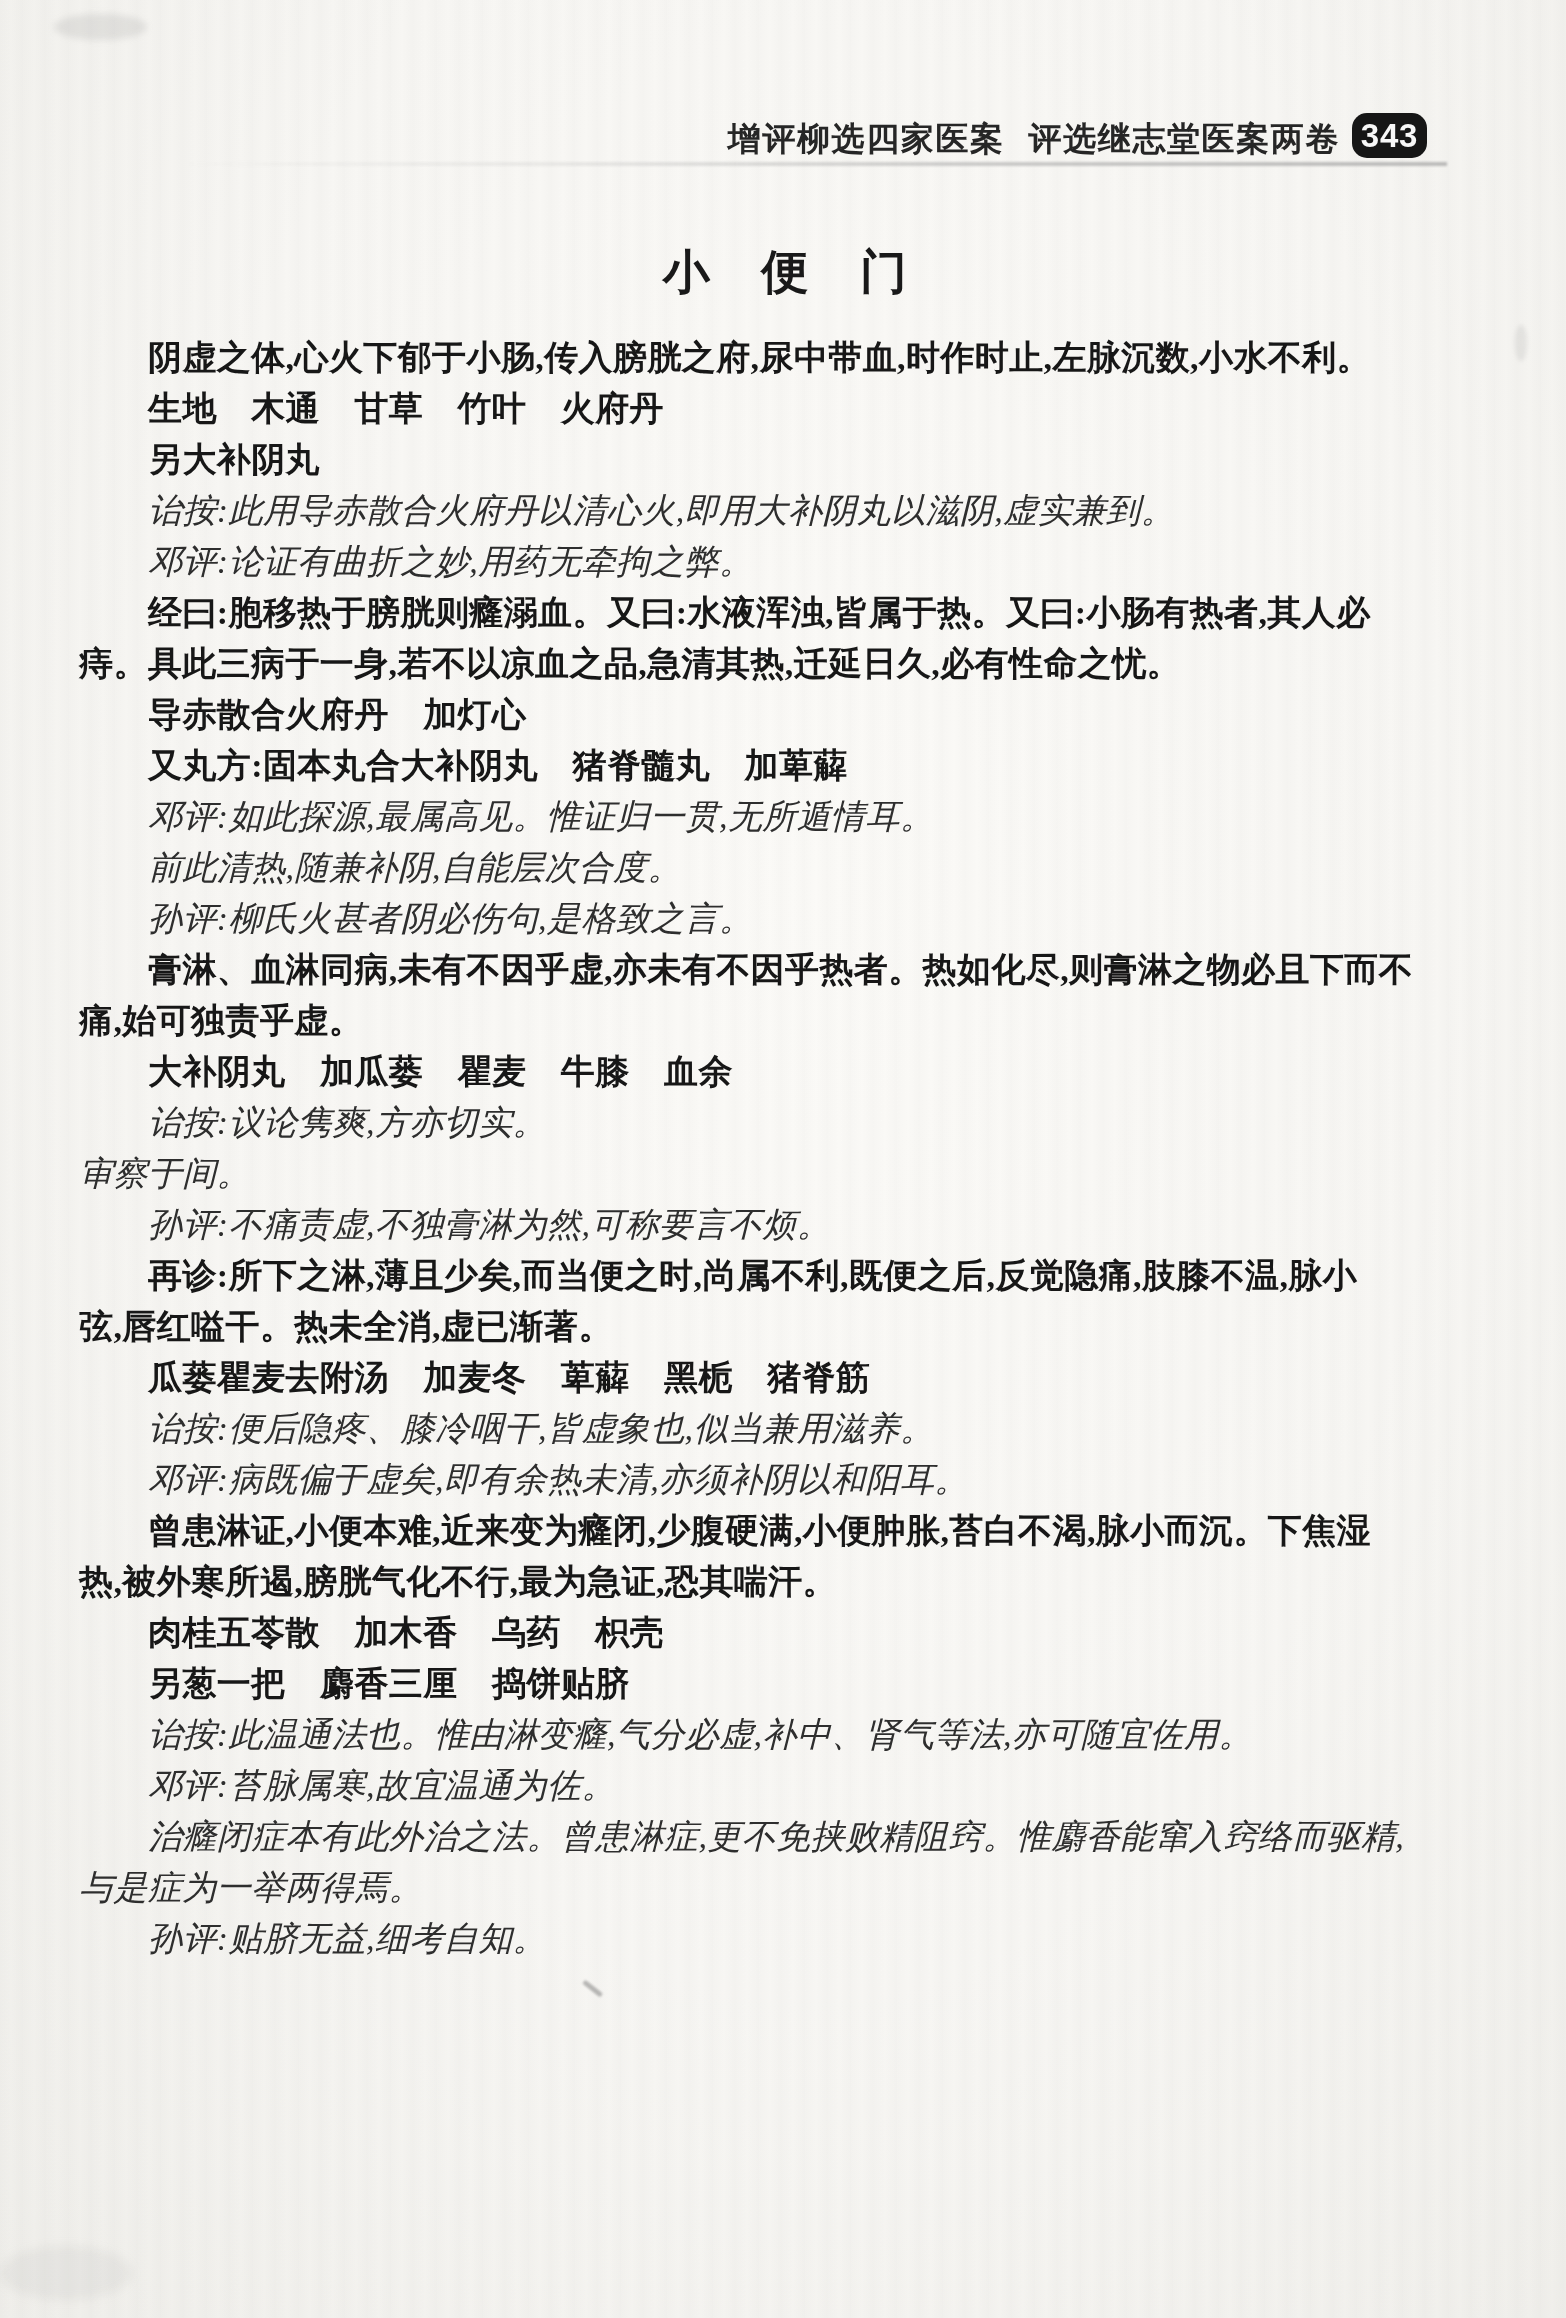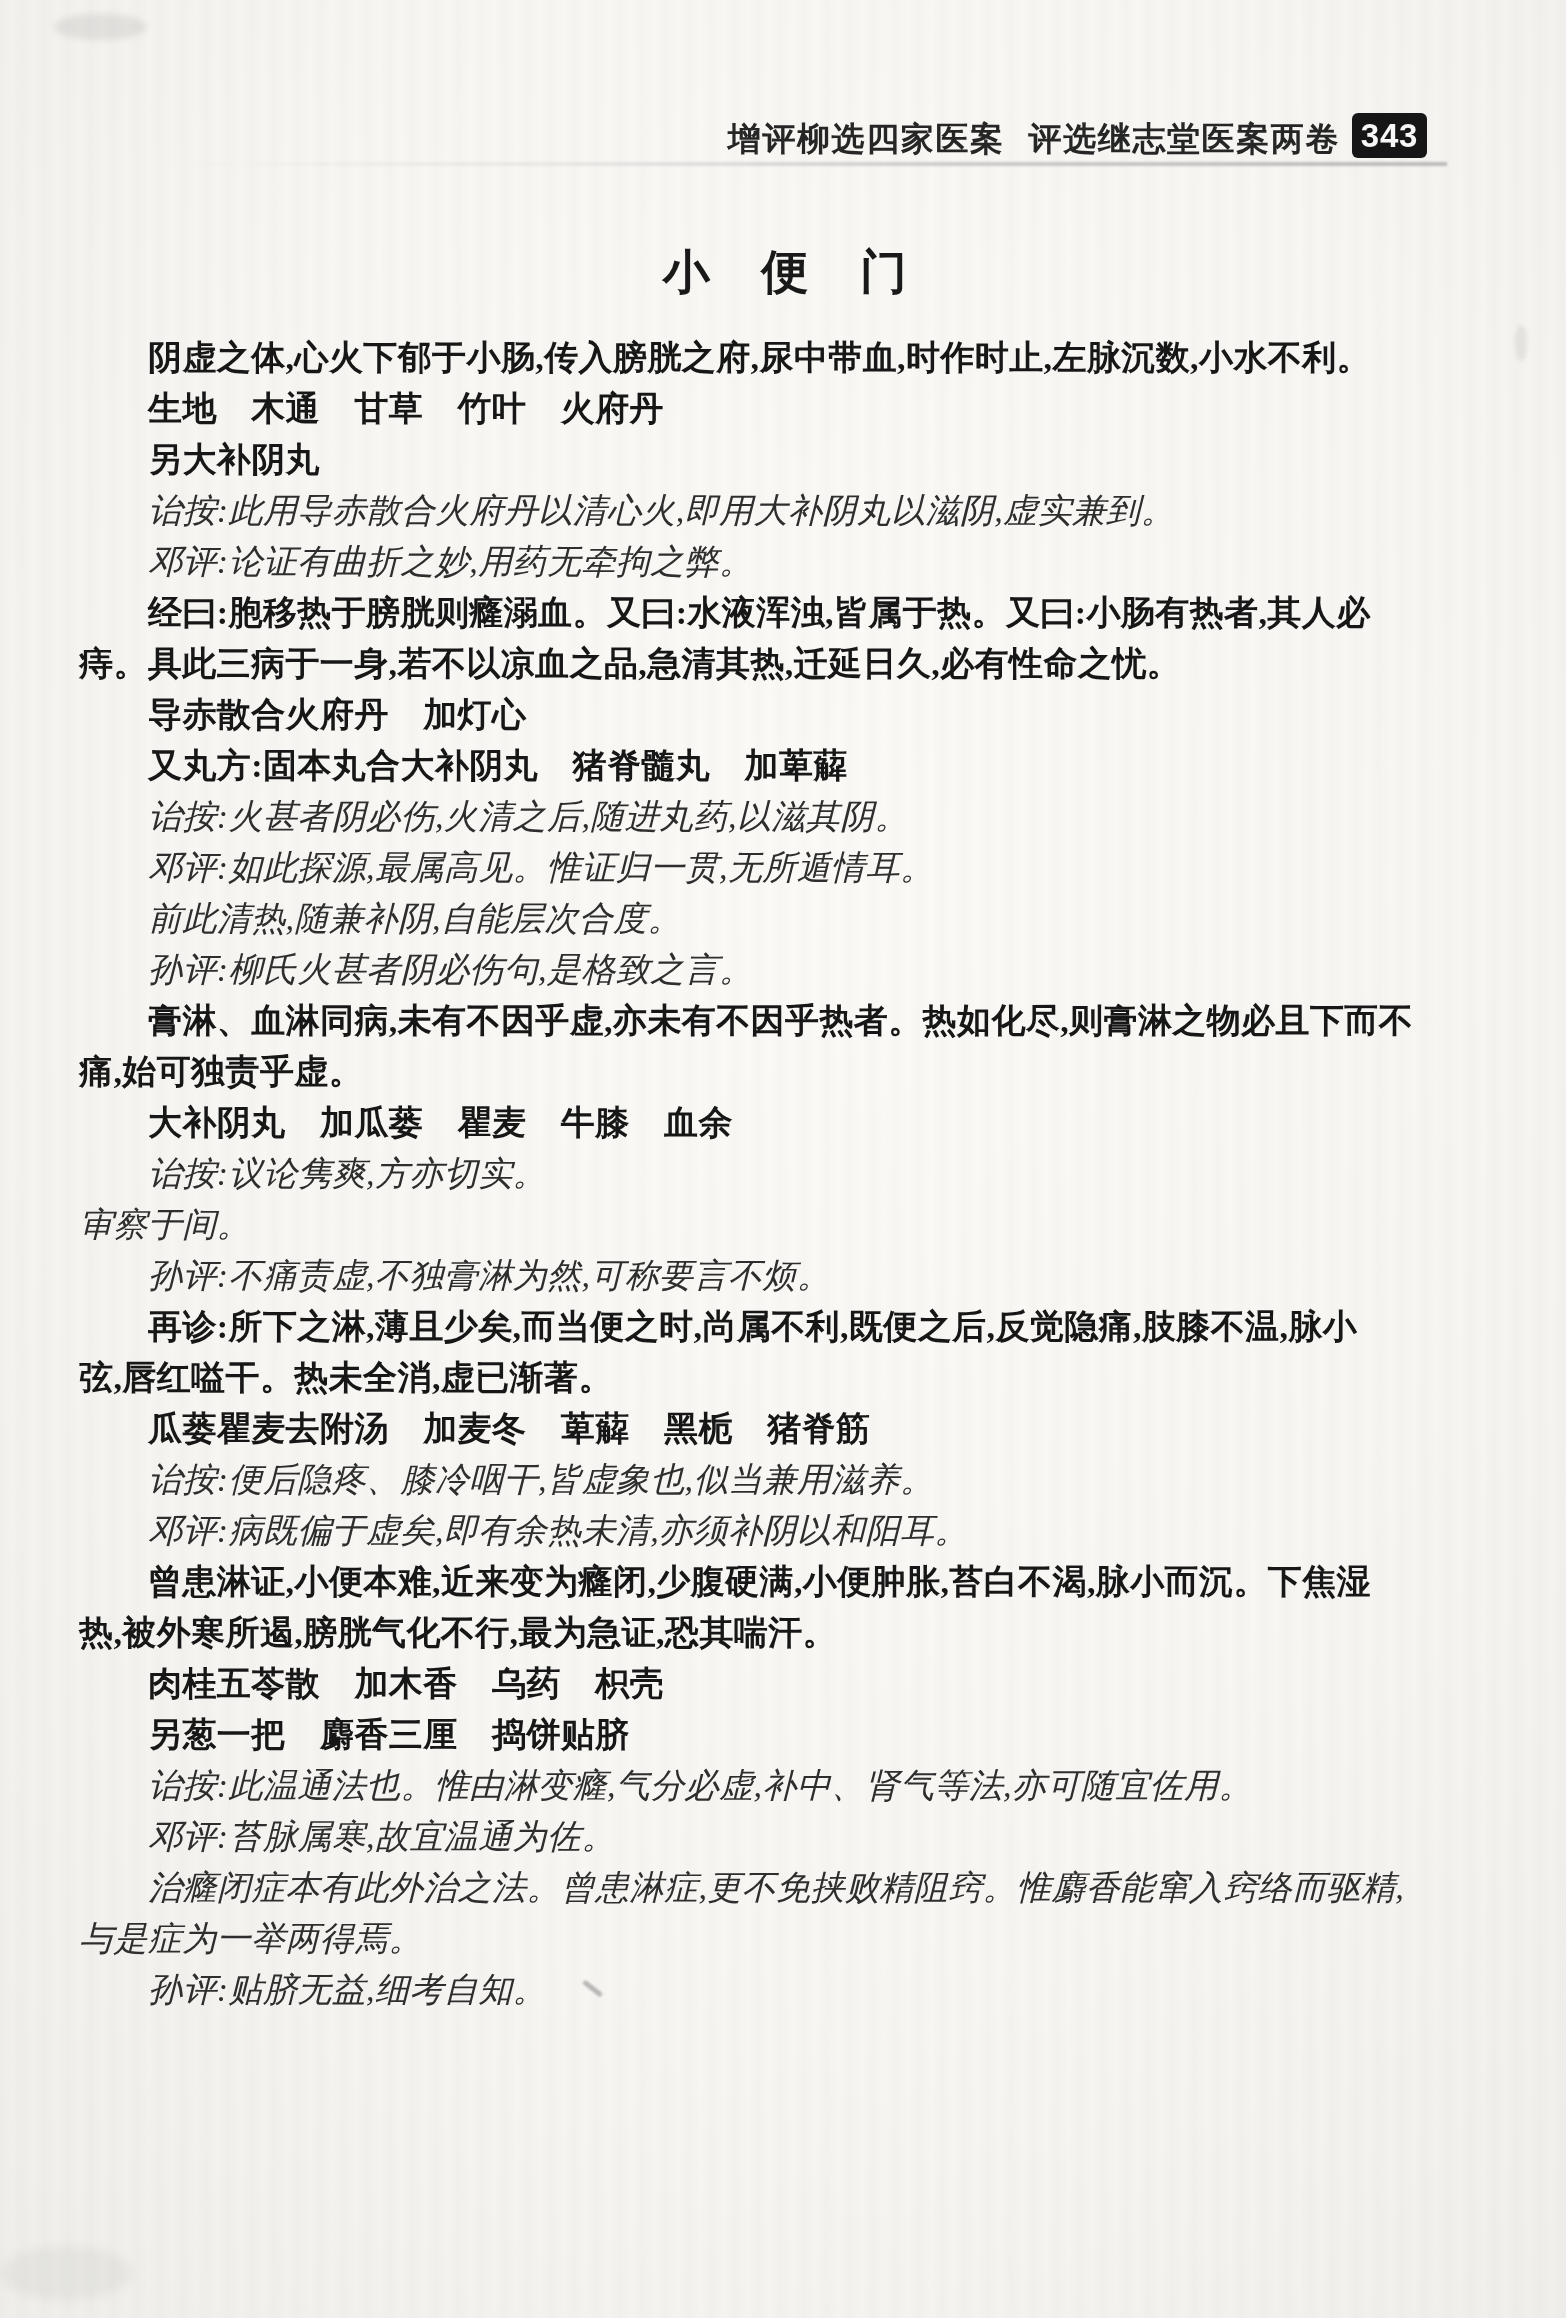--- a/index.html
+++ b/index.html
@@ -27,21 +27,21 @@
     font-size:33px;font-weight:700;color:#262626;
     letter-spacing:1.6px;white-space:nowrap;
   }
   .page-badge{
     position:absolute;left:1352px;top:113px;
     width:75px;height:45px;
     background:#161616;color:#f7f7f7;
     font-family:"Liberation Sans","DejaVu Sans",sans-serif;
     font-size:33px;font-weight:700;
     display:flex;align-items:center;justify-content:center;
-    border-radius:6px;
+    border-radius:15px;
     letter-spacing:0.8px;
   }
   .header-rule{
     position:absolute;top:162px;left:185px;width:1262px;height:3.9px;
     background:linear-gradient(to right,
       rgba(170,170,170,0) 0%,
       rgba(168,168,168,0.18) 30%,
       rgba(160,160,160,0.5) 62%,
       rgba(150,150,150,0.6) 100%);
     filter:blur(0.8px);
@@ -93,21 +93,20 @@
   <div class="page-body">
       <div class="line case indent">阴虚之体,心火下郁于小肠,传入膀胱之府,尿中带血,时作时止,左脉沉数,小水不利。</div>
       <div class="line case indent">生地　木通　甘草　竹叶　火府丹</div>
       <div class="line case indent">另大补阴丸</div>
       <div class="line comment indent">诒按:此用导赤散合火府丹以清心火,即用大补阴丸以滋阴,虚实兼到。</div>
       <div class="line comment indent">邓评:论证有曲折之妙,用药无牵拘之弊。</div>
       <div class="line case indent">经曰:胞移热于膀胱则癃溺血。又曰:水液浑浊,皆属于热。又曰:小肠有热者,其人必</div>
       <div class="line case">痔。具此三病于一身,若不以凉血之品,急清其热,迁延日久,必有性命之忧。</div>
       <div class="line case indent">导赤散合火府丹　加灯心</div>
       <div class="line case indent">又丸方:固本丸合大补阴丸　猪脊髓丸　加萆薢</div>
-      <div class="line comment indent">诒按:火甚者阴必伤,火清之后,随进丸药,以滋其阴。</div>
       <div class="line comment indent">邓评:如此探源,最属高见。惟证归一贯,无所遁情耳。</div>
       <div class="line comment indent">前此清热,随兼补阴,自能层次合度。</div>
       <div class="line comment indent">孙评:柳氏火甚者阴必伤句,是格致之言。</div>
       <div class="line case indent">膏淋、血淋同病,未有不因乎虚,亦未有不因乎热者。热如化尽,则膏淋之物必且下而不</div>
       <div class="line case">痛,始可独责乎虚。</div>
       <div class="line case indent">大补阴丸　加瓜蒌　瞿麦　牛膝　血余</div>
       <div class="line comment indent">诒按:议论隽爽,方亦切实。</div>
       <div class="line comment">审察于间。</div>
       <div class="line comment indent">孙评:不痛责虚,不独膏淋为然,可称要言不烦。</div>
       <div class="line case indent">再诊:所下之淋,薄且少矣,而当便之时,尚属不利,既便之后,反觉隐痛,肢膝不温,脉小</div>

